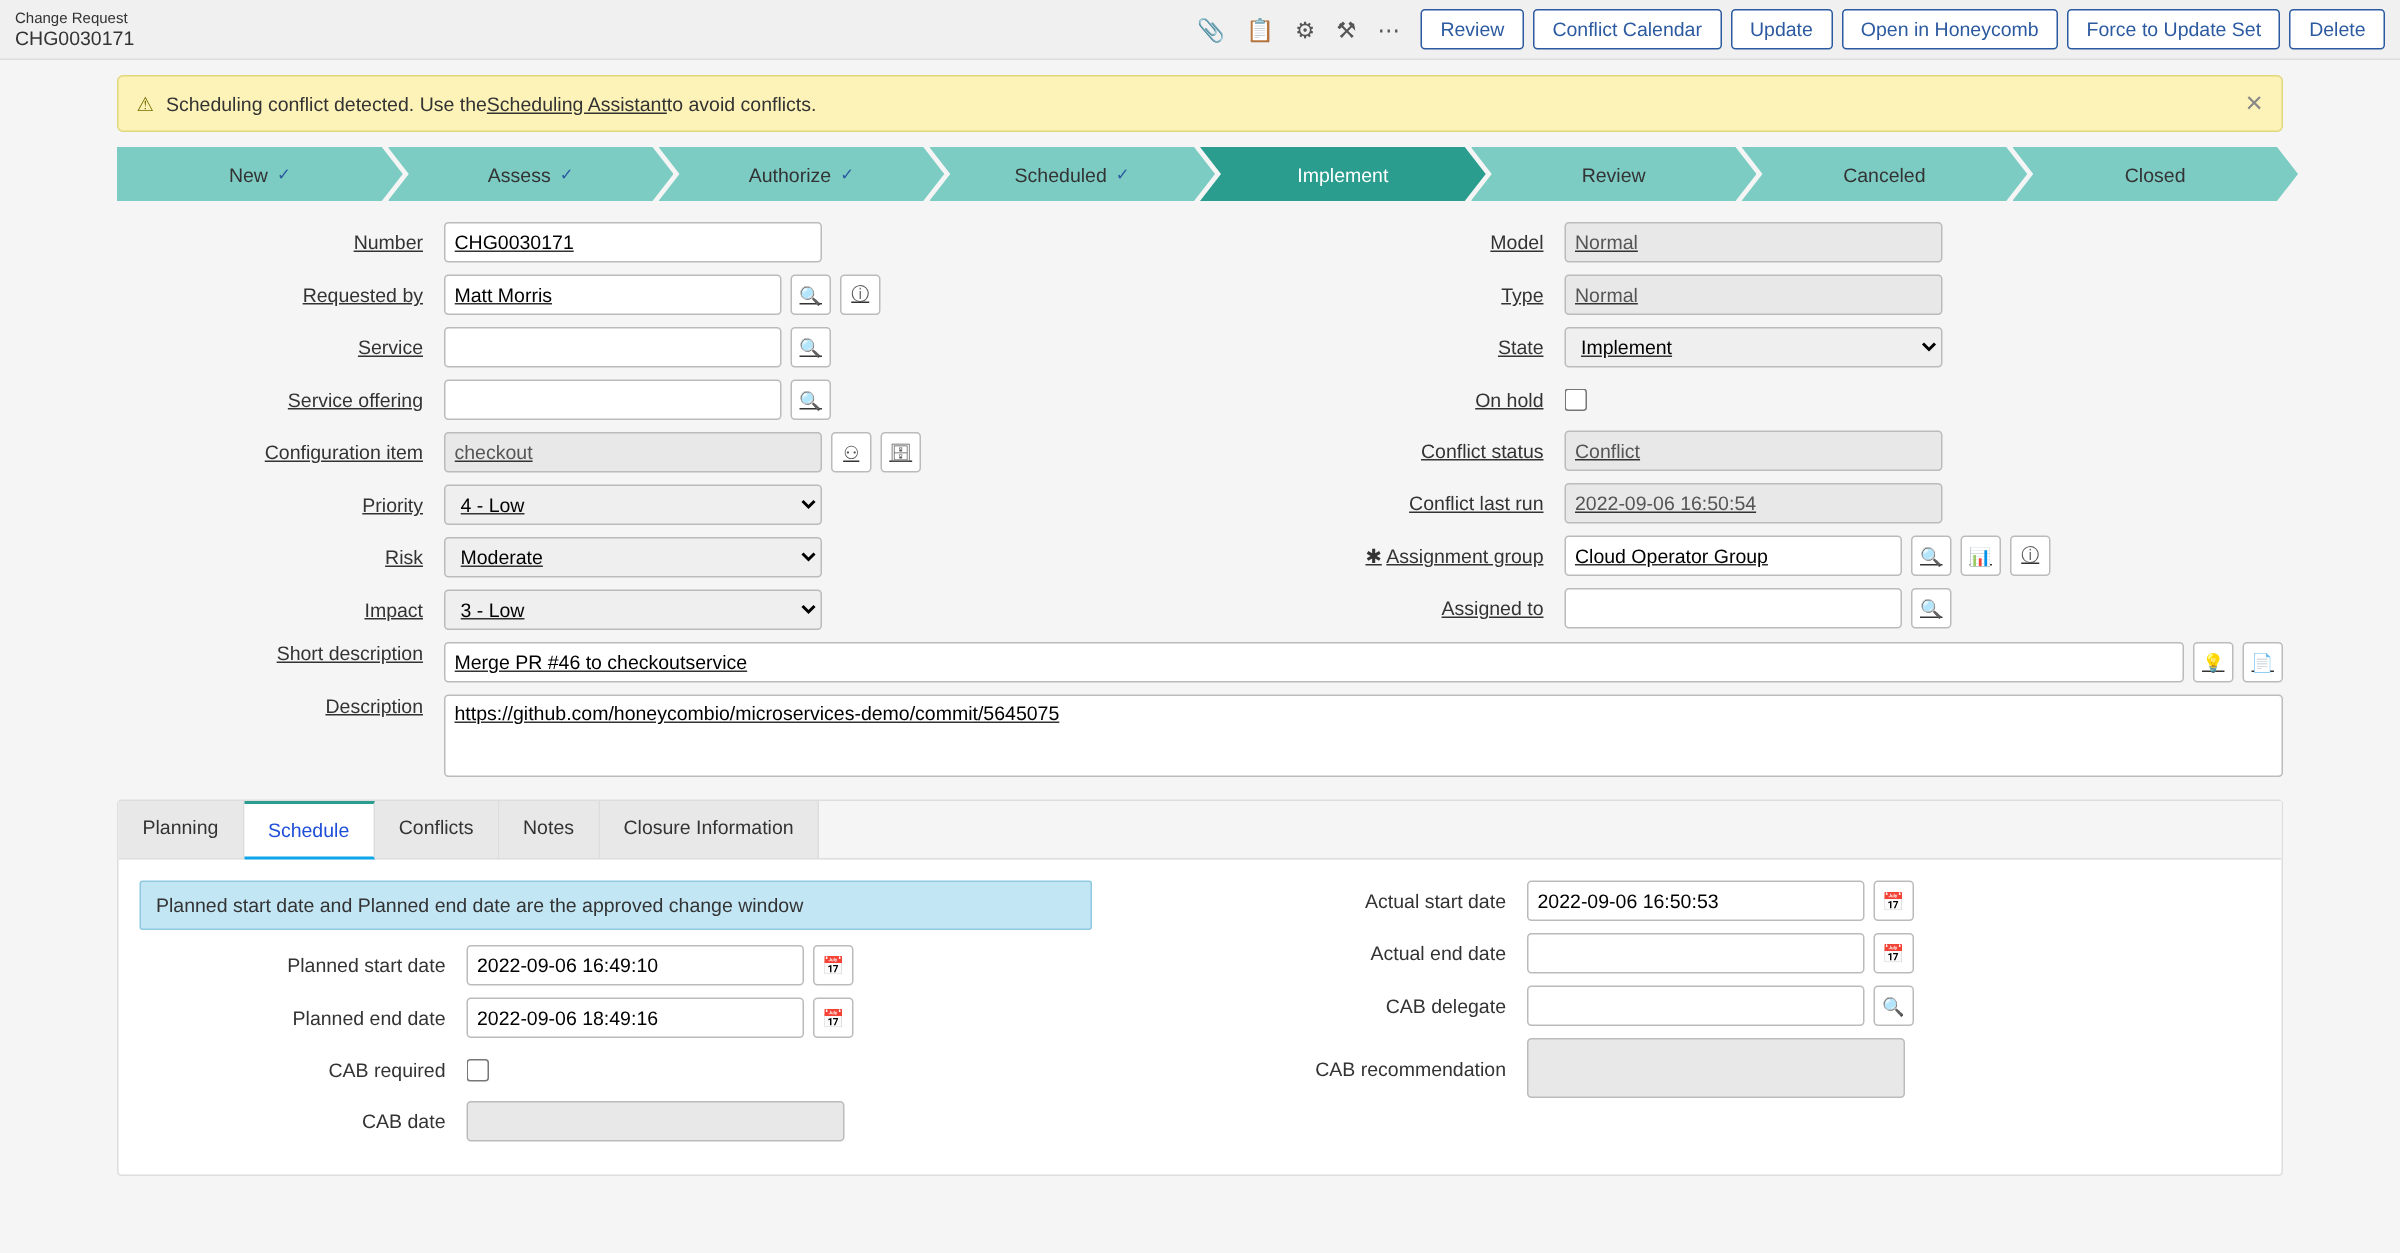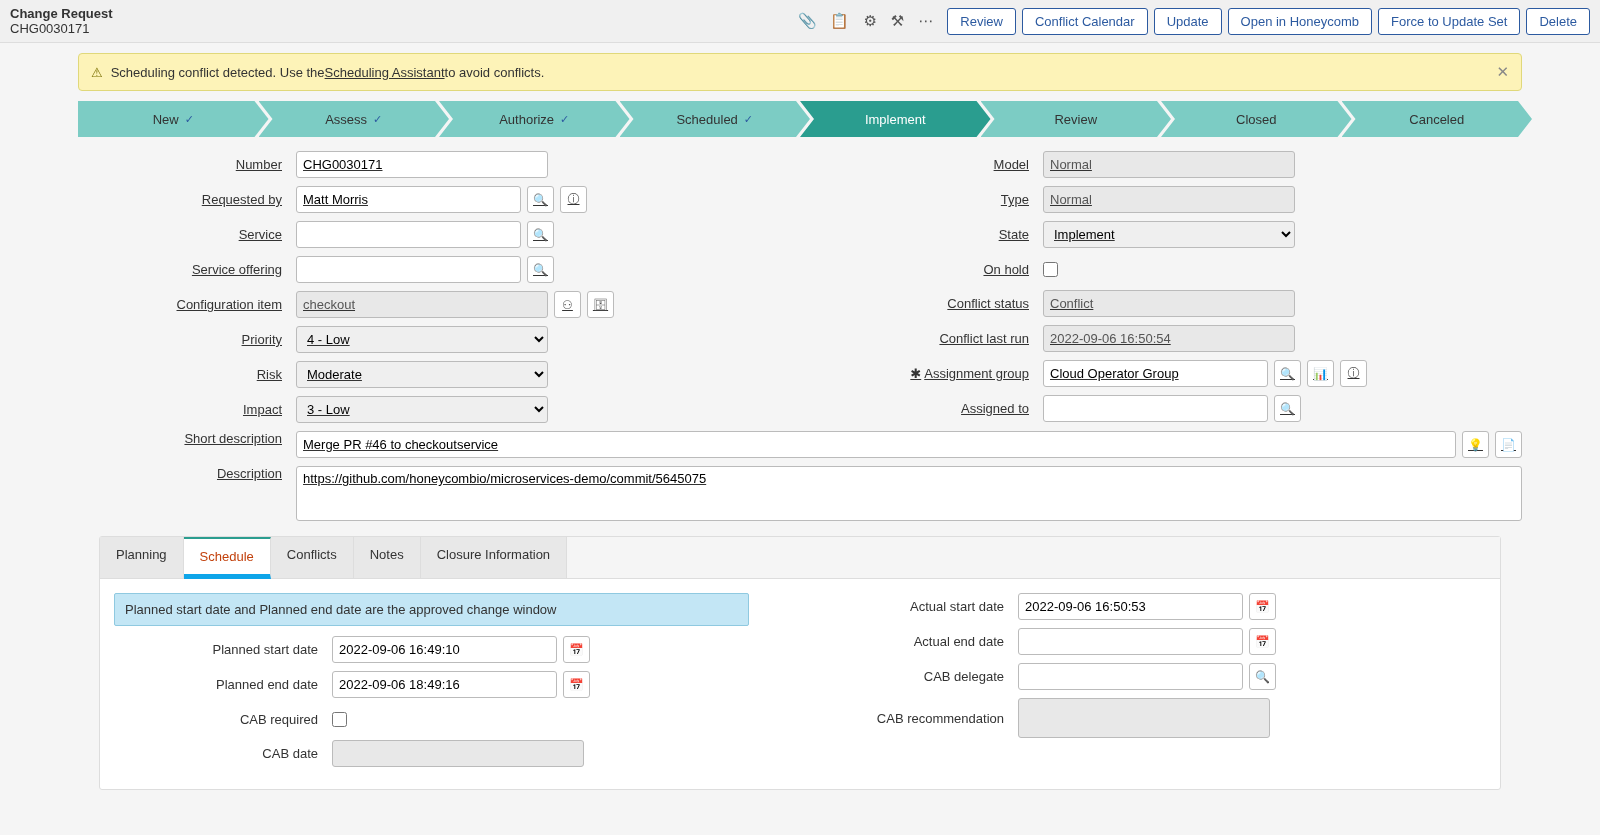--- a/index.html
+++ b/index.html
@@ -1,19 +1,19 @@
 <!DOCTYPE html>
 <html><head>
 <meta charset="utf-8">
 <style>
 * { box-sizing: border-box; margin: 0; padding: 0; }
 body { font-family: "Segoe UI", Arial, sans-serif; font-size: 13px; background: #f5f5f5; color: #333; width: 1600px; }
 .header { display: flex; align-items: center; padding: 6px 10px; background: #f0f0f0; border-bottom: 1px solid #ddd; }
 .header-title { flex: 0 0 auto; }
-.header-title .type { font-weight: 700; font-size: 13px; }
+.header-title .type { font-weight: 400; font-size: 10px; }
 .header-title .num { font-size: 13px; }
 .header-spacer { flex: 1; }
 .header-icons { display: flex; gap: 14px; margin-right: 14px; }
 .header-icons .ico { color: #555; cursor: pointer; font-size: 15px; }
 .header-buttons { display: flex; gap: 6px; }
 .btn { background: #fff; border: 1px solid #2c5aa0; color: #2c5aa0; padding: 5px 12px; border-radius: 3px; font-size: 13px; cursor: pointer; font-family: inherit; }
 .page { padding: 0 10px; }
 .alert { background: #fdf3b8; border: 1px solid #e0d87a; border-radius: 4px; padding: 9px 12px; margin: 10px 68px; display: flex; align-items: center; font-size: 13px; }
 .alert .aicon { margin-right: 8px; color: #7a6f00; }
 .alert .link { text-decoration: underline; color: #333; cursor: pointer; }
@@ -33,24 +33,24 @@
 input[type=text], select, textarea { border: 1px solid #bbb; border-radius: 3px; padding: 4px 6px; font-size: 13px; font-family: inherit; height: 27px; }
 textarea { height: auto; resize: none; }
 input.ro, .ro { background: #e8e8e8; color: #555; }
 .w-250 { width: 252px; }
 .w-225 { width: 225px; }
 .iconbtn { width: 27px; height: 27px; border: 1px solid #bbb; border-radius: 3px; background: #fff; display: flex; align-items: center; justify-content: center; cursor: pointer; color: #555; font-size: 12px; }
 .fullrow { display: flex; align-items: flex-start; margin-bottom: 8px; }
 .fullrow .label { width: 218px; }
 .fullrow .control { flex: 1; }
 .fullrow input, .fullrow textarea { flex: 1; }
-.tabsection { margin: 0 89px; background: #fff; border: 1px solid #ddd; border-radius: 3px; }
+.tabsection { margin: 0 68px; background: #fff; border: 1px solid #ddd; border-radius: 3px; }
 .tabs { display: flex; background: #f5f5f5; border-bottom: 1px solid #ddd; }
 .tab { padding: 10px 16px; font-size: 13px; cursor: pointer; border-right: 1px solid #ddd; background: #e8e8e8; }
-.tab.active { background: #fff; border-top: 2px solid #2a9d8f; border-bottom: 5px solid #0ea5e9; margin-bottom: -1px; color: #c2410c; font-weight: 500; }
+.tab.active { background: #fff; border-top: 2px solid #2a9d8f; border-bottom: 2px solid #0ea5e9; margin-bottom: -1px; color: #1d4ed8; font-weight: 500; }
 .tabbody { padding: 14px; }
 .info { background: #c3e6f5; border: 1px solid #8fc9e0; padding: 8px 10px; border-radius: 2px; font-size: 13px; margin-bottom: 10px; width: 635px; }
 .tabcols { display: flex; }
 .chk-input { width: 15px; height: 15px; }
 </style>
 </head>
 <body>
 
 <div class="header">
   <div class="header-title">
@@ -101,24 +101,24 @@
         <span>Scheduled</span>
         <span class="chk">✓</span>
       </div>
     <div class="stage active">
         <span>Implement</span>
       </div>
     <div class="stage">
         <span>Review</span>
       </div>
     <div class="stage">
+        <span>Canceled</span>
+      </div>
+    <div class="stage">
         <span>Closed</span>
-      </div>
-    <div class="stage">
-        <span>Canceled</span>
       </div>
   </div>
 
   <div class="form">
     <div class="form-cols">
       <div class="col">
         <div class="row">
             <div class="label">Number</div>
             <div class="control">
               <input type="text" class="w-250" value="CHG0030171" style="">

